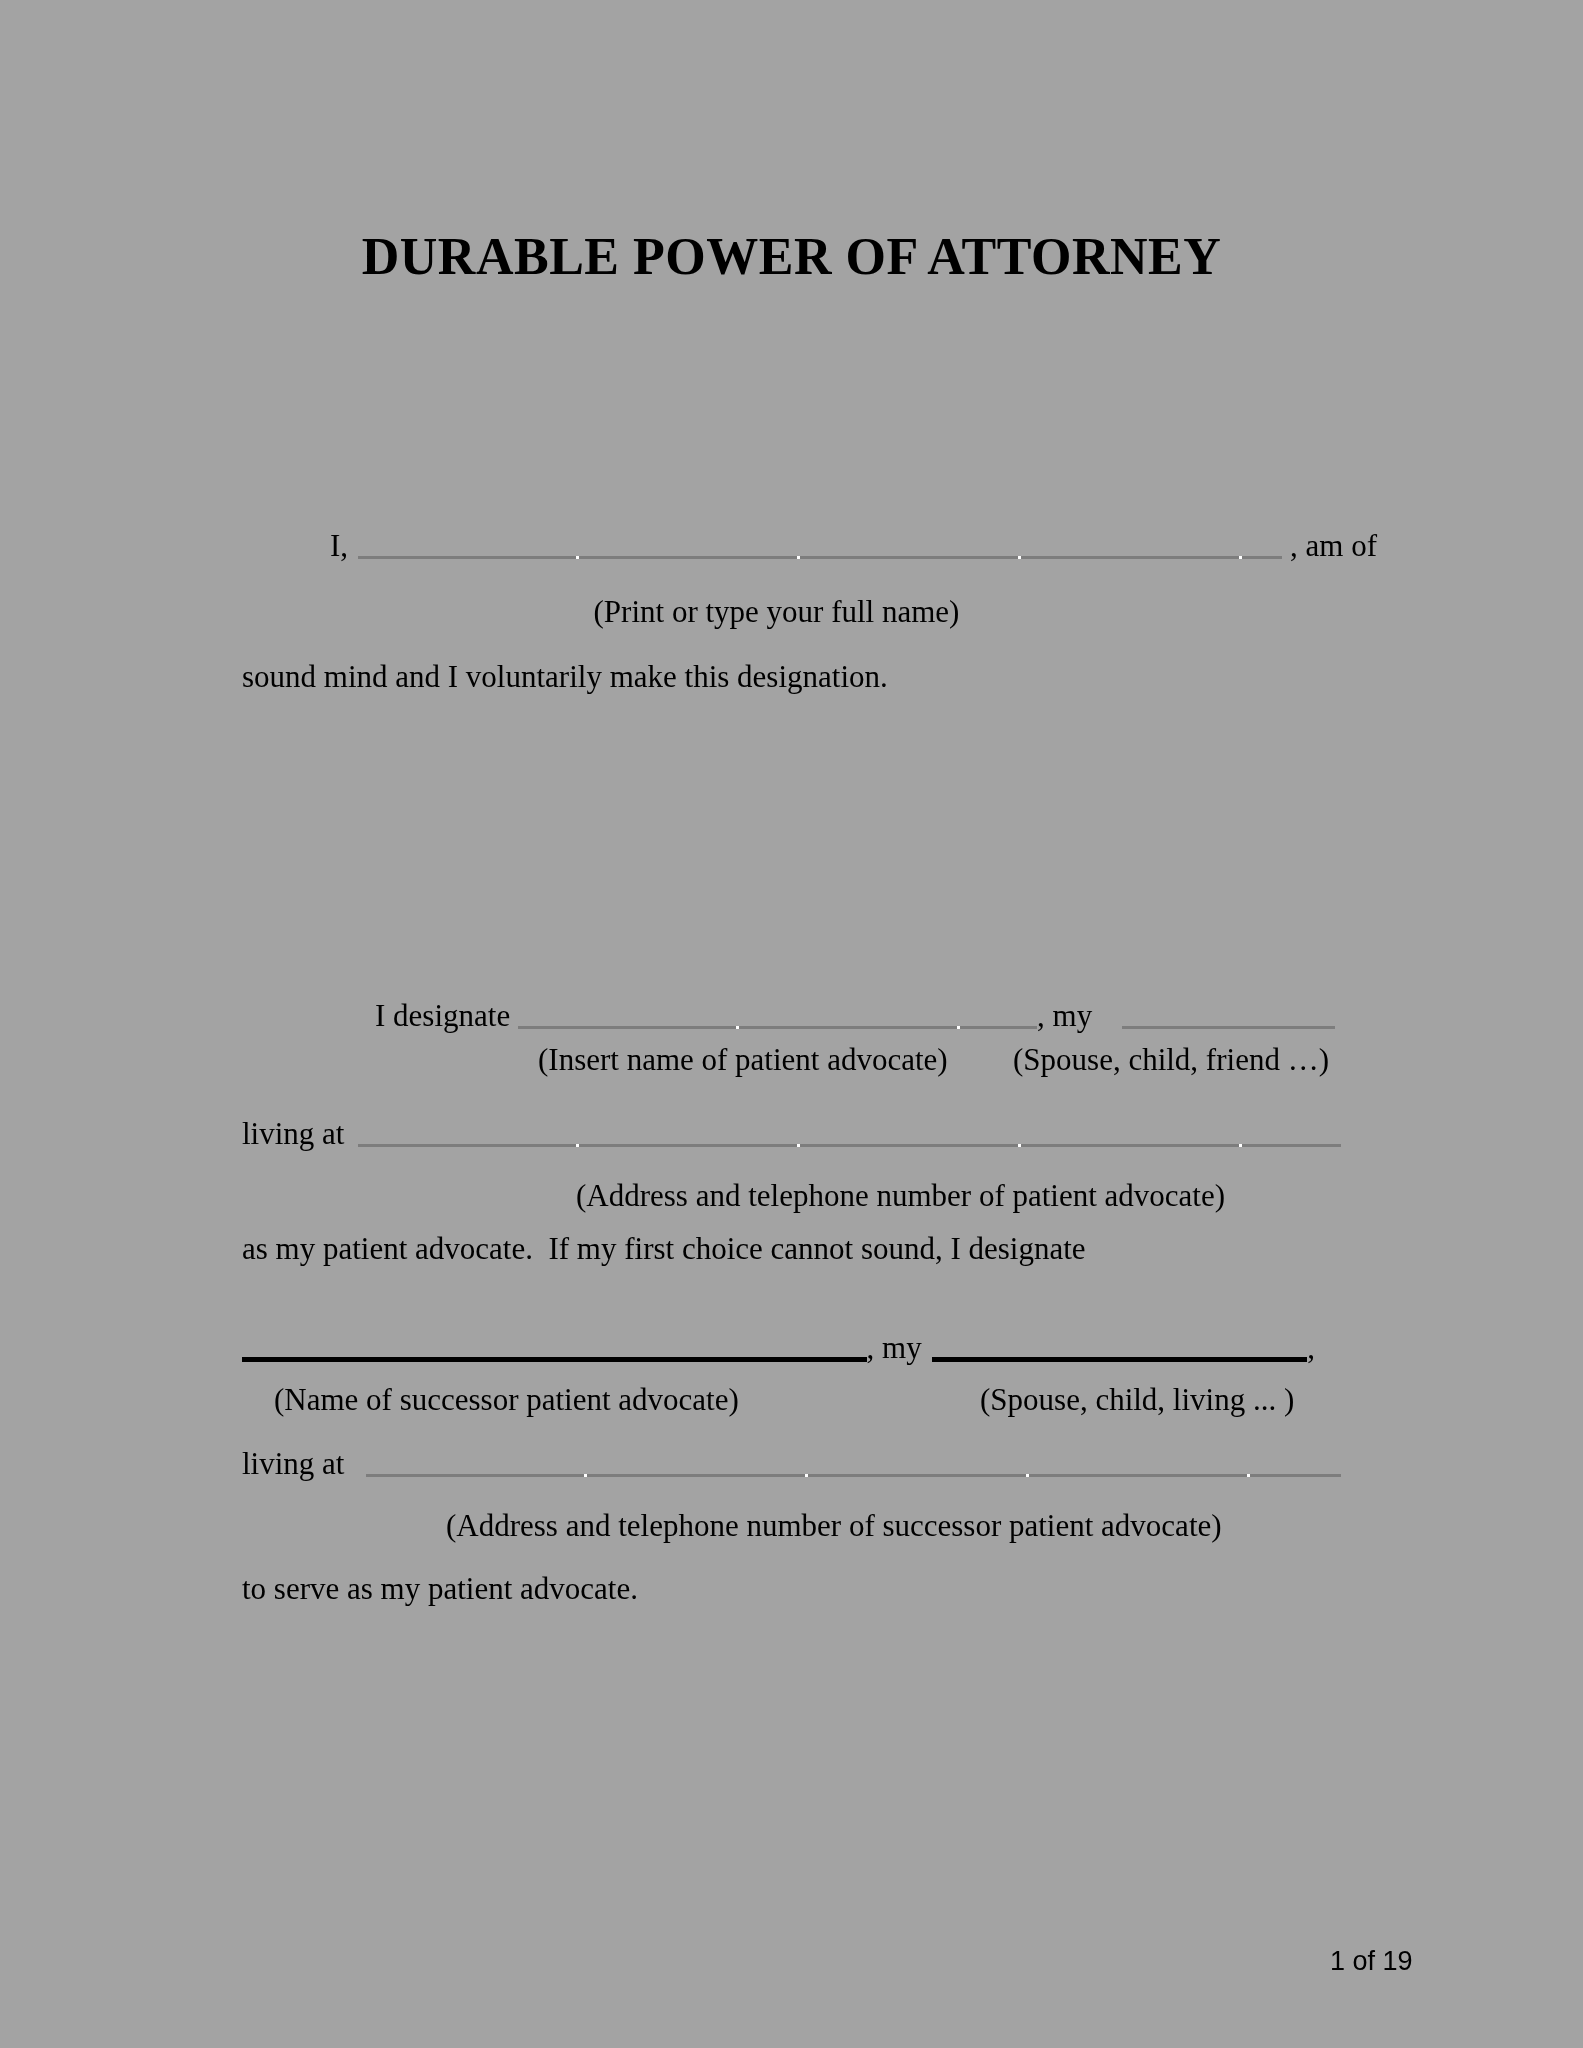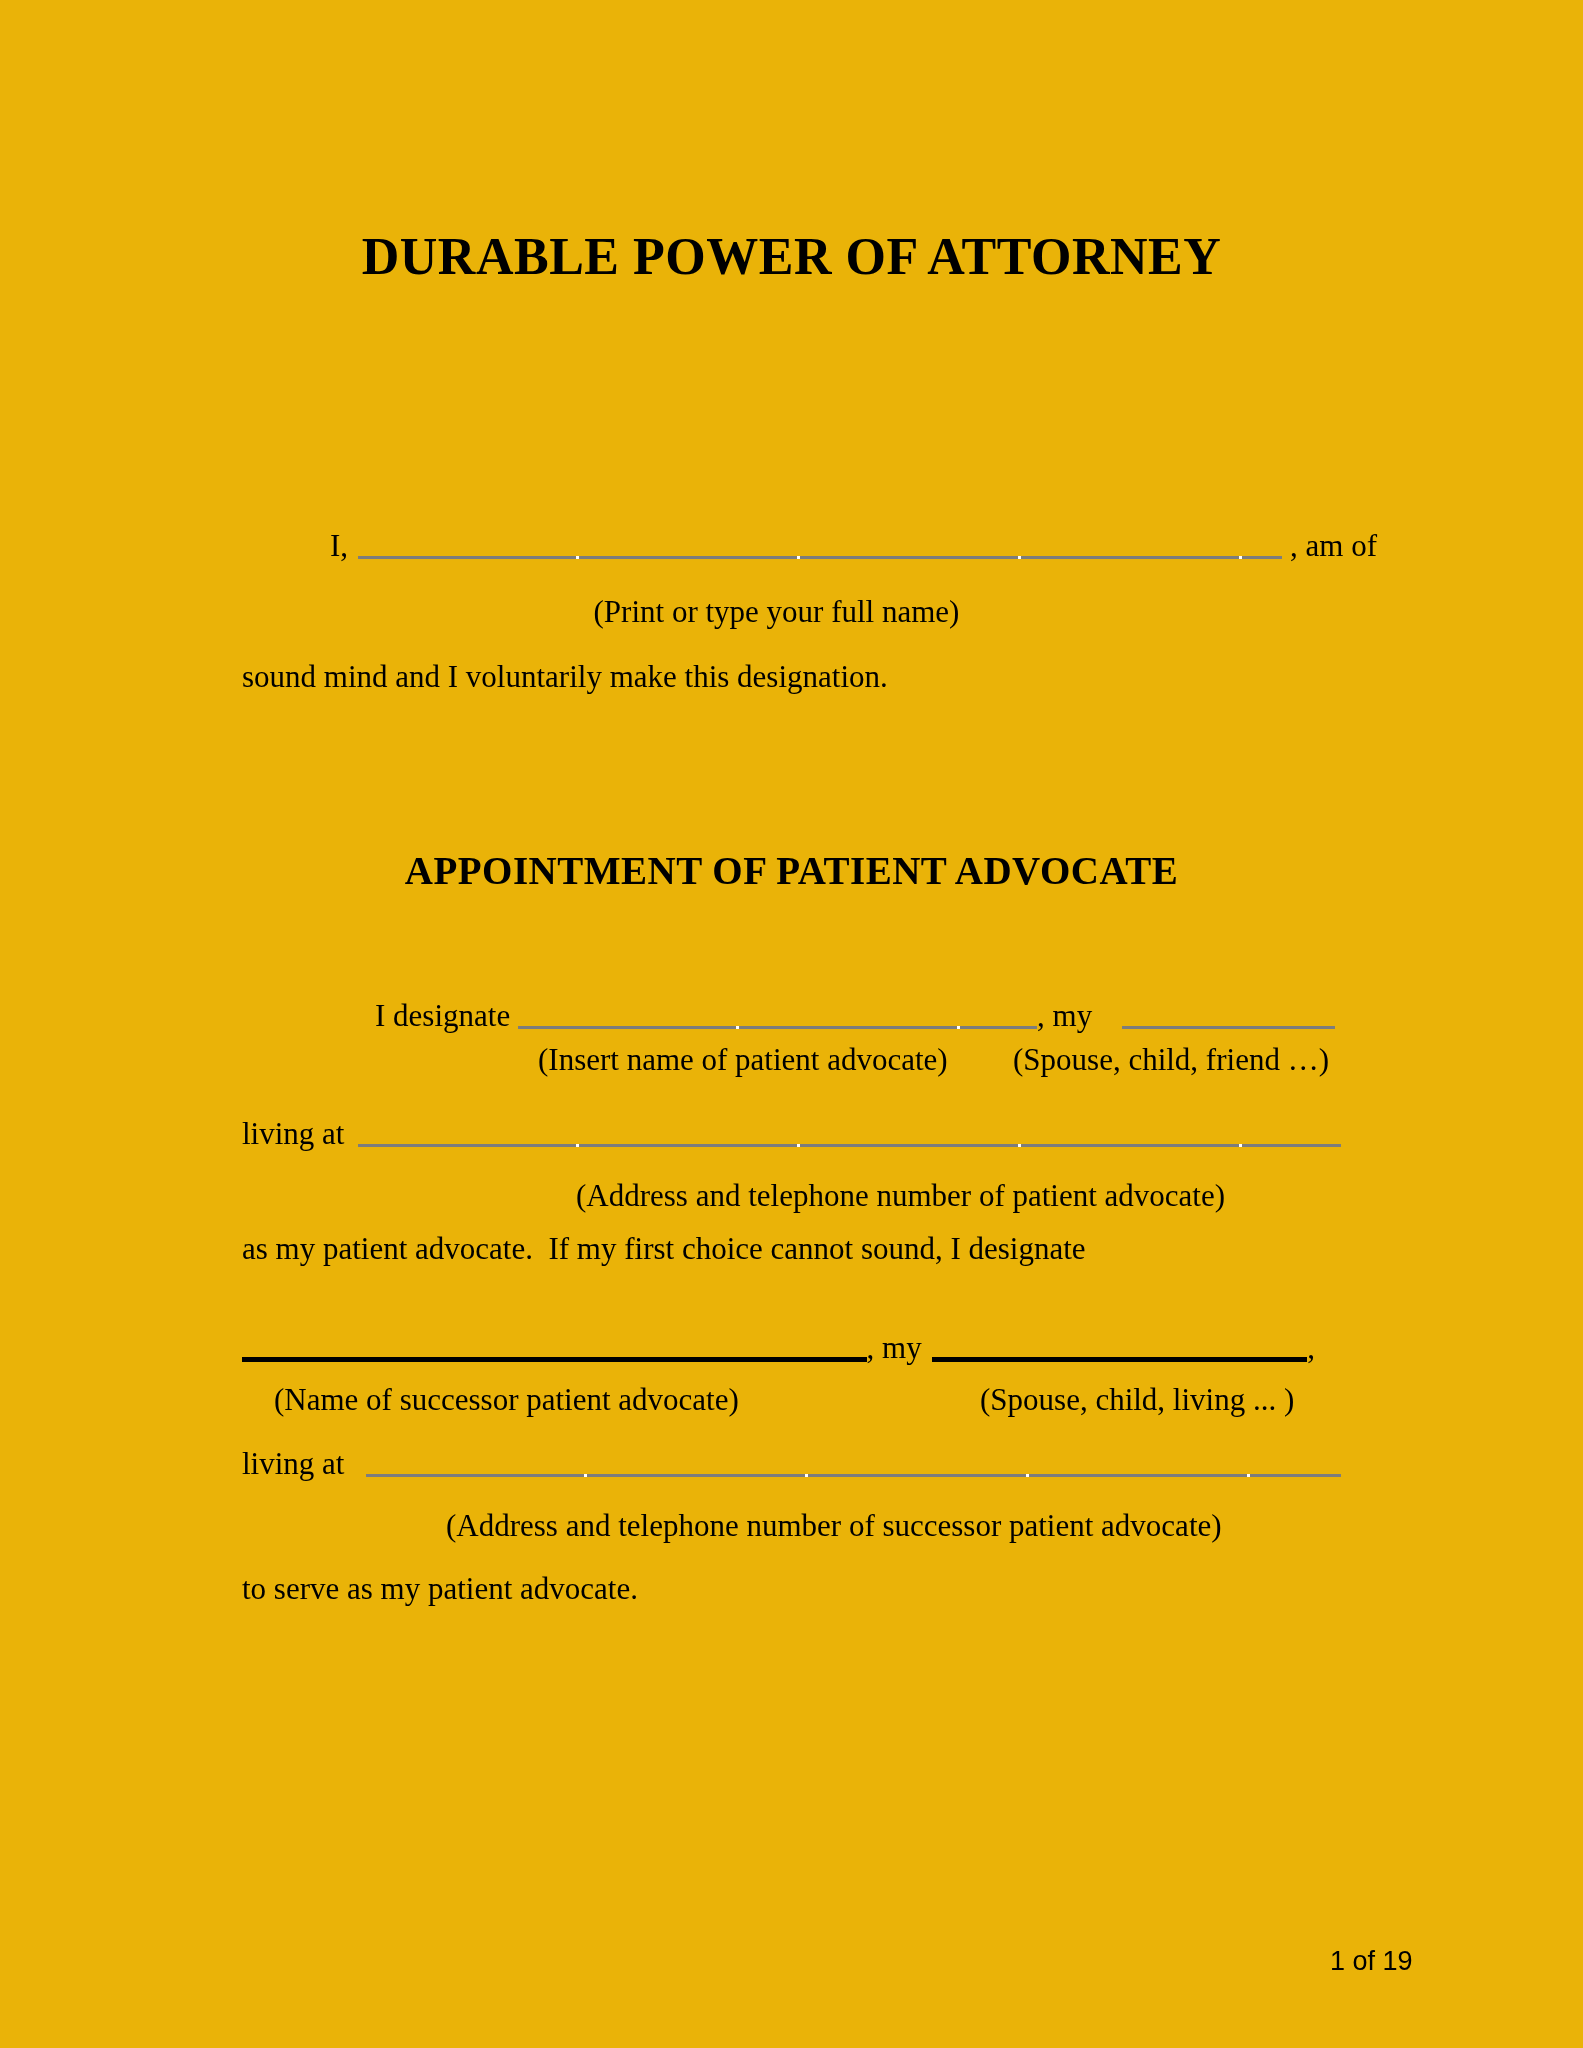--- a/index.html
+++ b/index.html
@@ -1,20 +1,20 @@
 <!DOCTYPE html>
 <html><head>
 <meta charset="utf-8">
 <style>
   html, body { margin: 0; padding: 0; background: #ffffff; }
   .page {
     position: relative;
     width: 1583px;
     height: 2048px;
-    background: #eab308;
+    background: #a3a3a3;
     color: #000000;
     font-family: "Liberation Serif", serif;
     font-size: 31px;
     overflow: hidden;
   }
   .title {
     position: absolute;
     top: 226px; left: 0; right: 0;
     text-align: center;
     font-weight: bold;
@@ -74,21 +74,20 @@
     <span class="indent" style="width:88px;"></span>
     <span>I,</span>
     <span class="blank grow" style="margin-left:10px; margin-right:8px;"></span>
     <span>, am of</span>
   </div>
 
   <div class="caption centered" style="top:594px; right:36px;">(Print or type your full name)</div>
 
   <div class="body-line" style="left:242px; top:658px;">sound mind and I voluntarily make this designation.</div>
 
-  <div class="heading">APPOINTMENT OF PATIENT ADVOCATE</div>
 
   <div class="fill-row" style="left:242px; top:994px; width:1093px; height:42px;">
     <span class="indent" style="width:133px;"></span>
     <span>I designate</span>
     <span class="blank" style="flex:500 1 0; margin-left:8px;"></span>
     <span>, my</span>
     <span class="indent" style="width:30px;"></span>
     <span class="blank" style="flex:205 1 0;"></span>
   </div>
 

